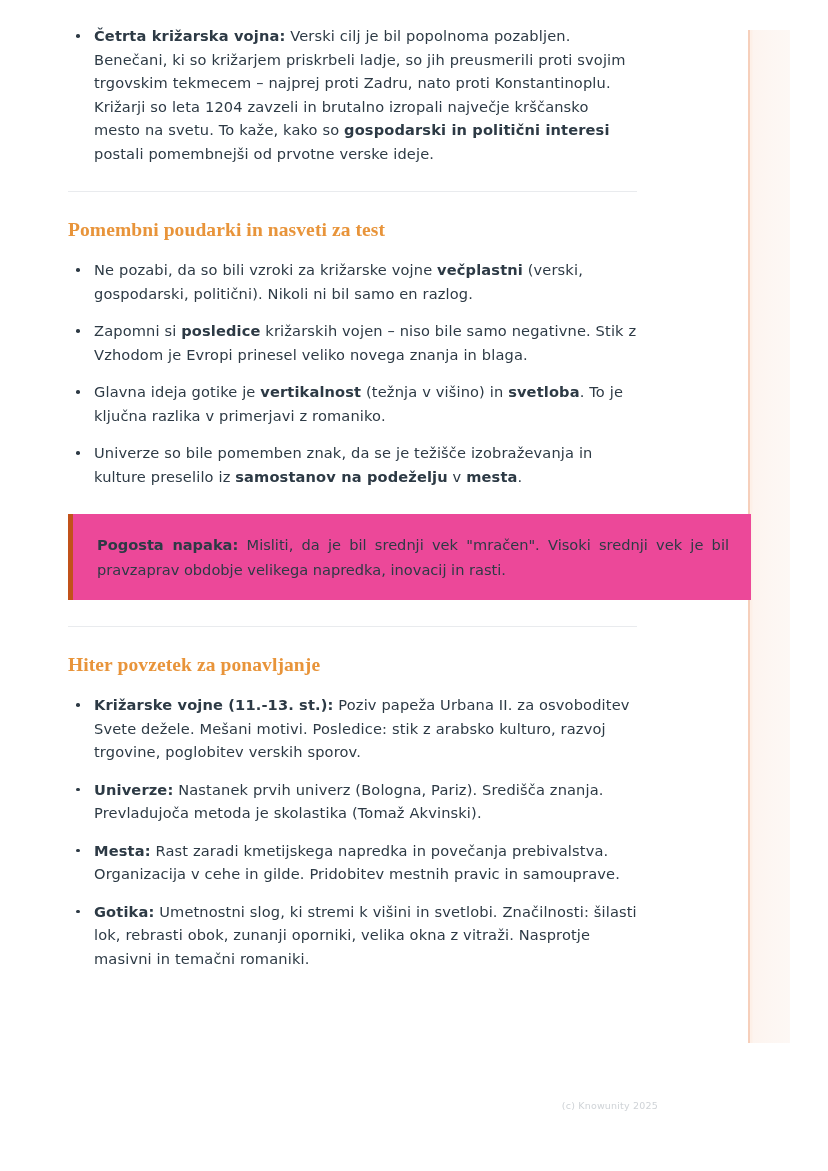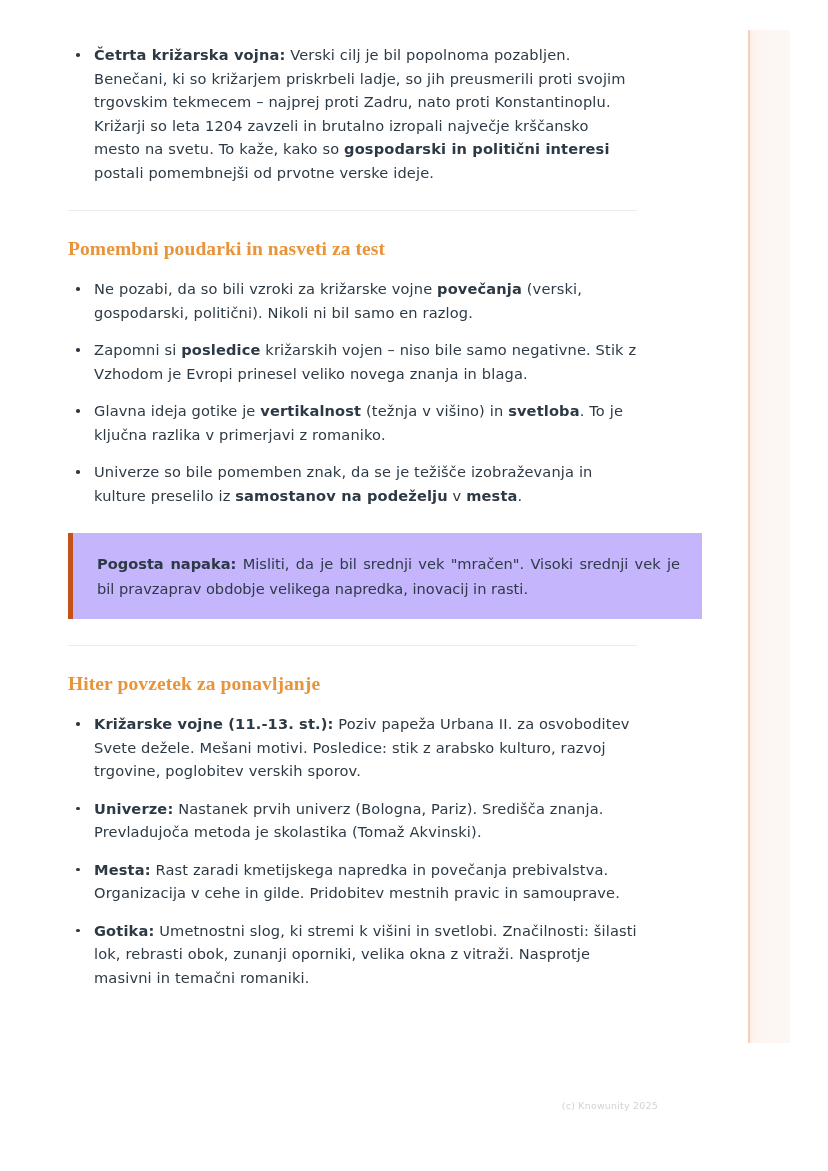--- a/index.html
+++ b/index.html
@@ -32,21 +32,21 @@
 
   
   .page {
     position: absolute;
     left: 68px;
     top: 0;
     width: 570px;
   }
 
   .content {
-    padding-top: 43px;
+    padding-top: 24px;
   }
 
   ul.bullets {
     list-style: none;
     margin: 0;
     padding: 0;
   }
   ul.bullets > li {
     position: relative;
     padding-left: 26px;
@@ -81,24 +81,24 @@
     font-weight: 700;
     color: #e8943a;
     margin: 27px 0 17px 0;
     letter-spacing: 0.005em;
     font-family: Liberation Serif, serif;
   }
 
   
   .callout {
     margin-top: 26px;
-    background: #c4b5fd;
+    background: #ec4899;
     border-left: 5px solid #c2521a;
     padding: 18px 22px 18px 24px;
-    width: 634px;
+    width: 683px;
   }
   .callout p {
     margin: 0;
     font-size: 14.6px;
     line-height: 25px;
     color: #2d3a45;
     text-align: justify;
   }
 
   
@@ -127,21 +127,21 @@
         <b class="b">Četrta križarska vojna:</b><span> Verski cilj je bil popolnoma pozabljen. Benečani, ki so križarjem priskrbeli ladje, so jih preusmerili proti svojim trgovskim tekmecem – najprej proti Zadru, nato proti Konstantinoplu. Križarji so leta 1204 zavzeli in brutalno izropali največje krščansko mesto na svetu. To kaže, kako so </span><b class="b">gospodarski in politični interesi</b><span> postali pomembnejši od prvotne verske ideje.</span>
       </li>
     </ul>
 
     <div class="divider"></div>
 
     <h2 class="section-heading">Pomembni poudarki in nasveti za test</h2>
 
     <ul class="bullets">
       <li>
-        <span>Ne pozabi, da so bili vzroki za križarske vojne </span><b class="b">povečanja</b><span> (verski, gospodarski, politični). Nikoli ni bil samo en razlog.</span>
+        <span>Ne pozabi, da so bili vzroki za križarske vojne </span><b class="b">večplastni</b><span> (verski, gospodarski, politični). Nikoli ni bil samo en razlog.</span>
       </li>
       <li>
         <span>Zapomni si </span><b class="b">posledice</b><span> križarskih vojen – niso bile samo negativne. Stik z Vzhodom je Evropi prinesel veliko novega znanja in blaga.</span>
       </li>
       <li>
         <span>Glavna ideja gotike je </span><b class="b">vertikalnost</b><span> (težnja v višino) in </span><b class="b">svetloba</b><span>. To je ključna razlika v primerjavi z romaniko.</span>
       </li>
       <li>
         <span>Univerze so bile pomemben znak, da se je težišče izobraževanja in kulture preselilo iz </span><b class="b">samostanov na podeželju</b><span> v </span><b class="b">mesta</b><span>.</span>
       </li>

